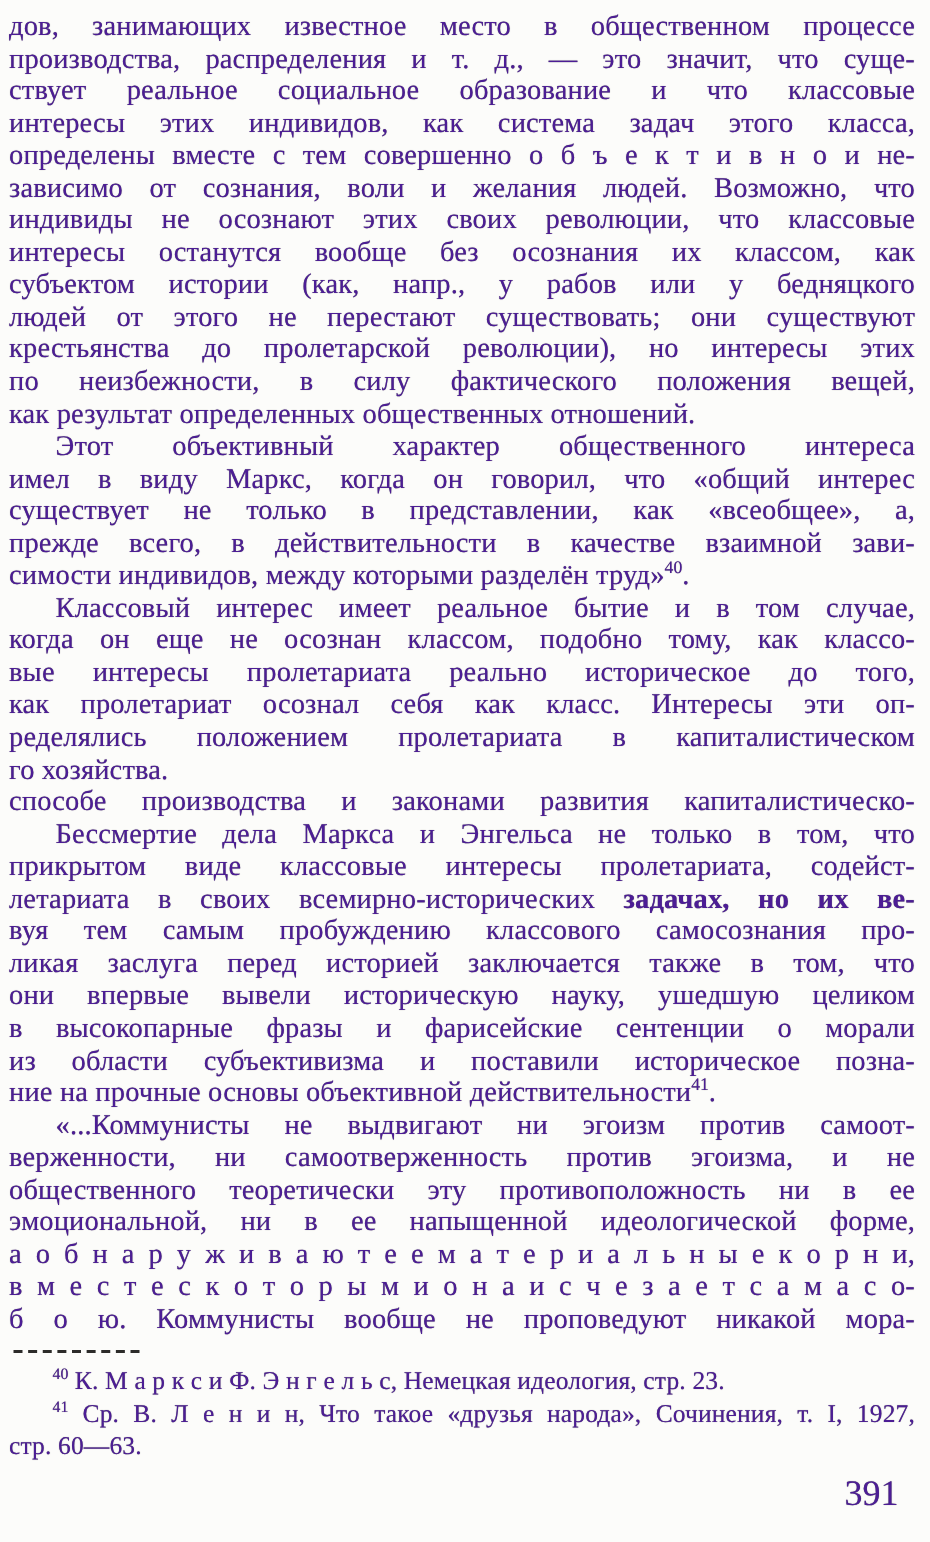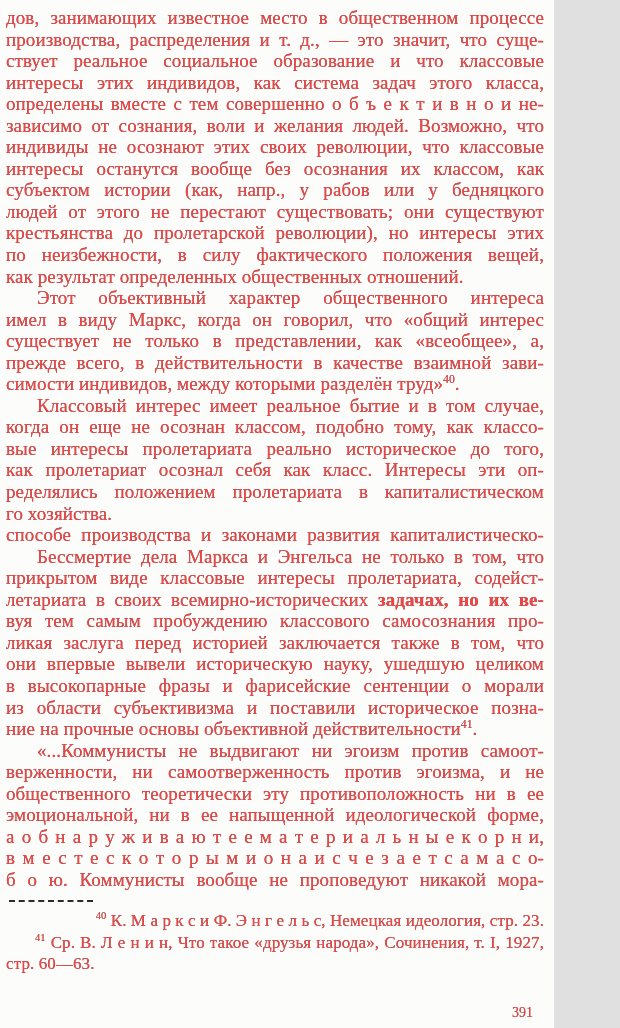--- a/index.html
+++ b/index.html
@@ -1,42 +1,42 @@
 <!DOCTYPE html>
 <html><head>
 <meta charset="utf-8">
 <style>
   html, body { margin: 0; padding: 0; }
   body { background: #e0e0e0; }
   .page {
     position: relative;
-    width: 554px;
+    width: 620px;
     height: 1028px;
     margin: 0;
     background: #fcfcfa;
-    color: #ef4444;
+    color: #4c1d95;
     font-family: "Liberation Serif", serif;
     box-sizing: border-box;
     padding: 7px 10px 0 6px;
     overflow: hidden;
   }
   .line {
     font-size: 19px;
     line-height: 21.55px;
     height: 21.55px;
     white-space: nowrap;
     text-shadow: 0 0 0.5px rgba(25,24,22,0.65);
     letter-spacing: 0.1px;
   }
   .line.jl {
     white-space: normal;
     text-align: justify;
     text-align-last: justify;
   }
-  .line.ind { padding-left: 31px; text-align: right; }
+  .line.ind { padding-left: 31px; }
   b { font-weight: 700; }
   sup {
     font-size: 0.62em;
     vertical-align: super;
     line-height: 0;
     letter-spacing: 0;
   }
   .fnrule {
     width: 84px;
     height: 0;
@@ -45,22 +45,22 @@
   }
   .fn .line {
     font-size: 17px;
     line-height: 21.5px;
     height: 21.5px;
   }
   .fn .line.ind { padding-left: 29px; }
   .pageno {
     position: absolute;
     right: 21px;
-    bottom: 7px;
-    font-size: 14px;
+    bottom: 18px;
+    font-size: 24px;
     text-shadow: 0 0 0.5px rgba(25,24,22,0.65);
   }
 </style>
 </head>
 <body>
 
 <div class="page">
   <div id="text-block">
       <div class="para">
         <div class="line jl">дов, занимающих известное место в общественном процессе</div>

